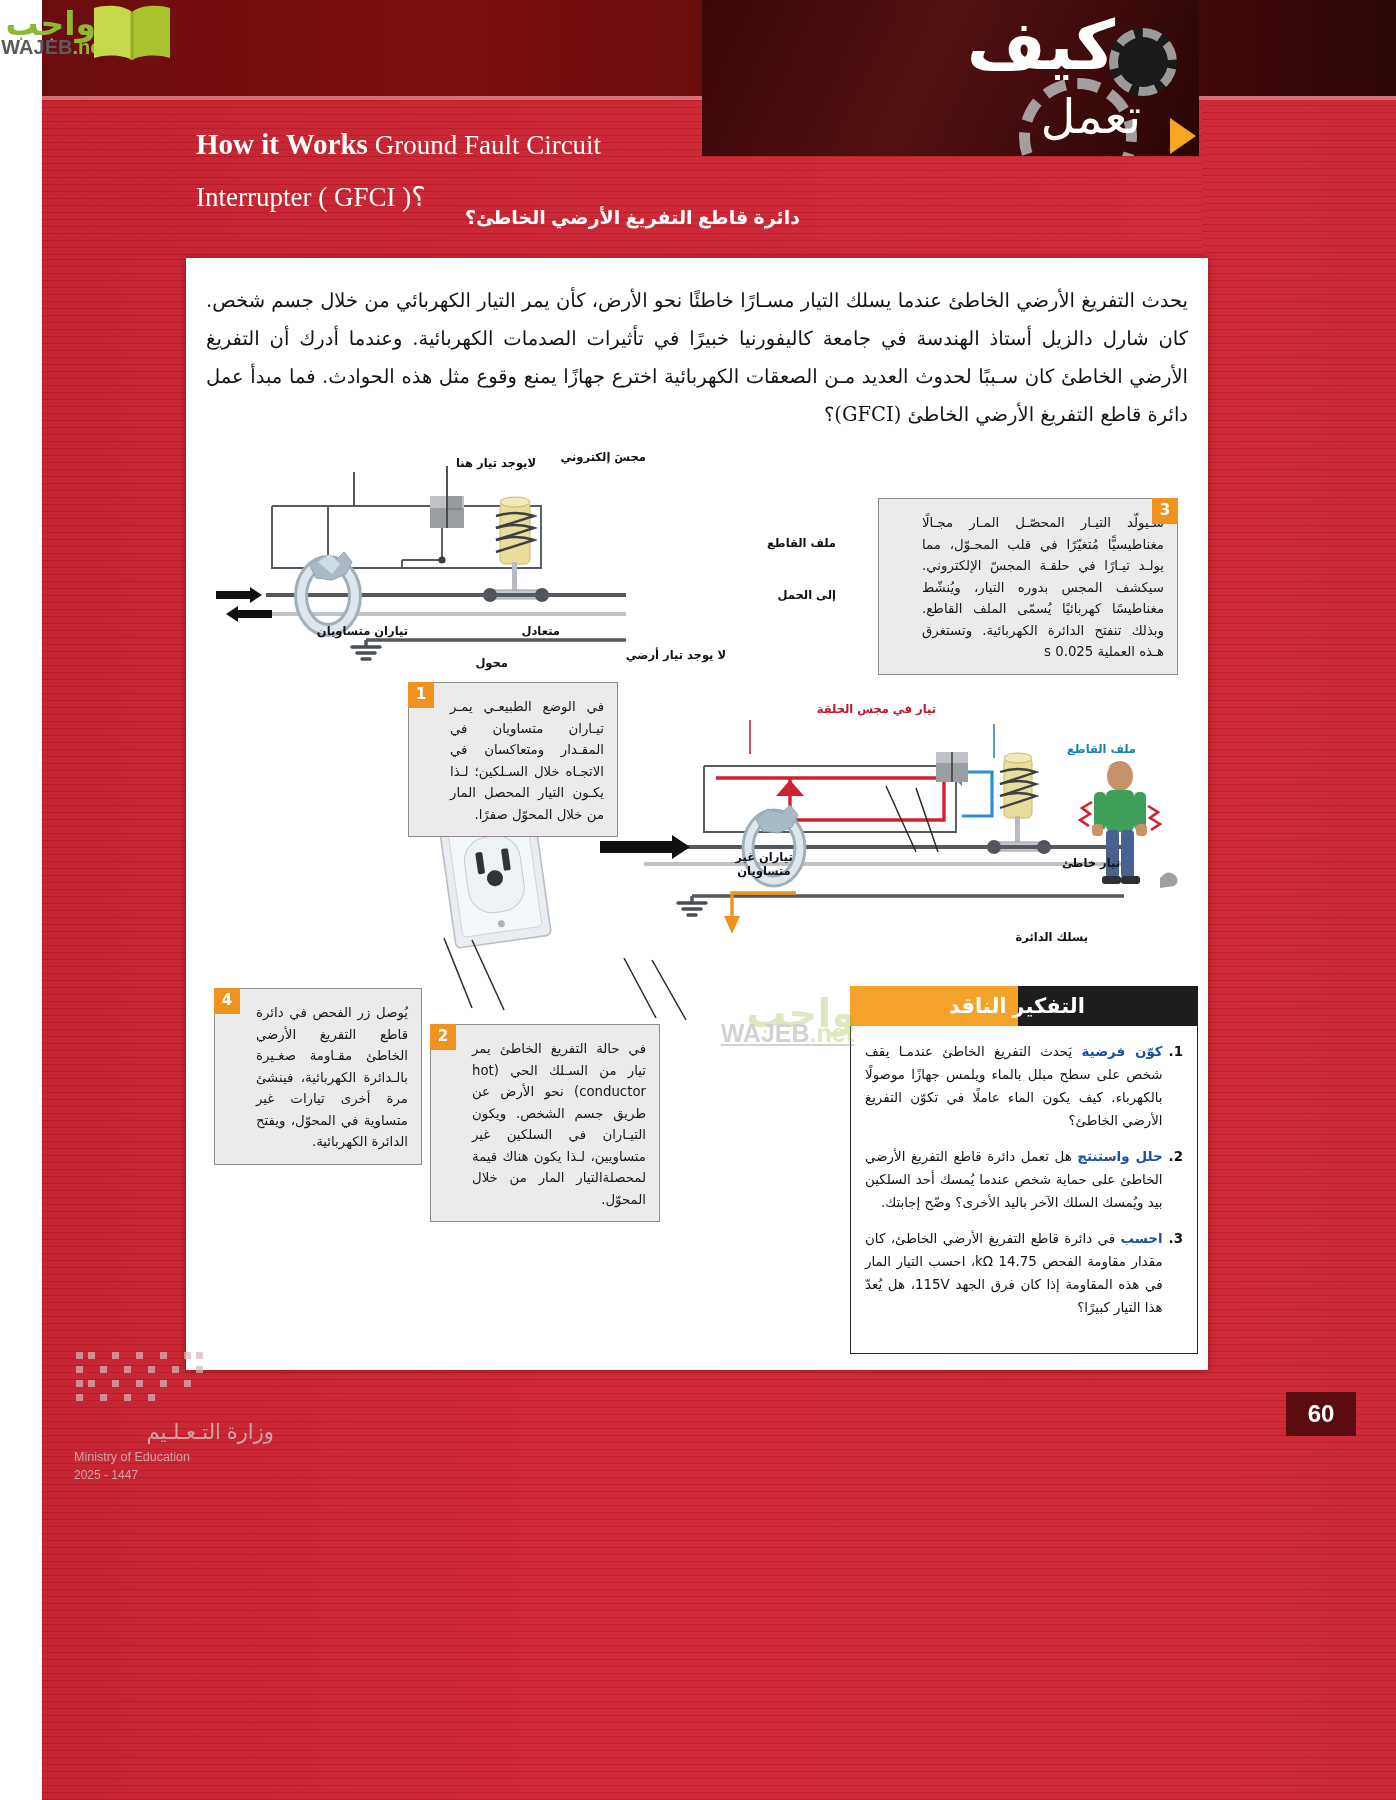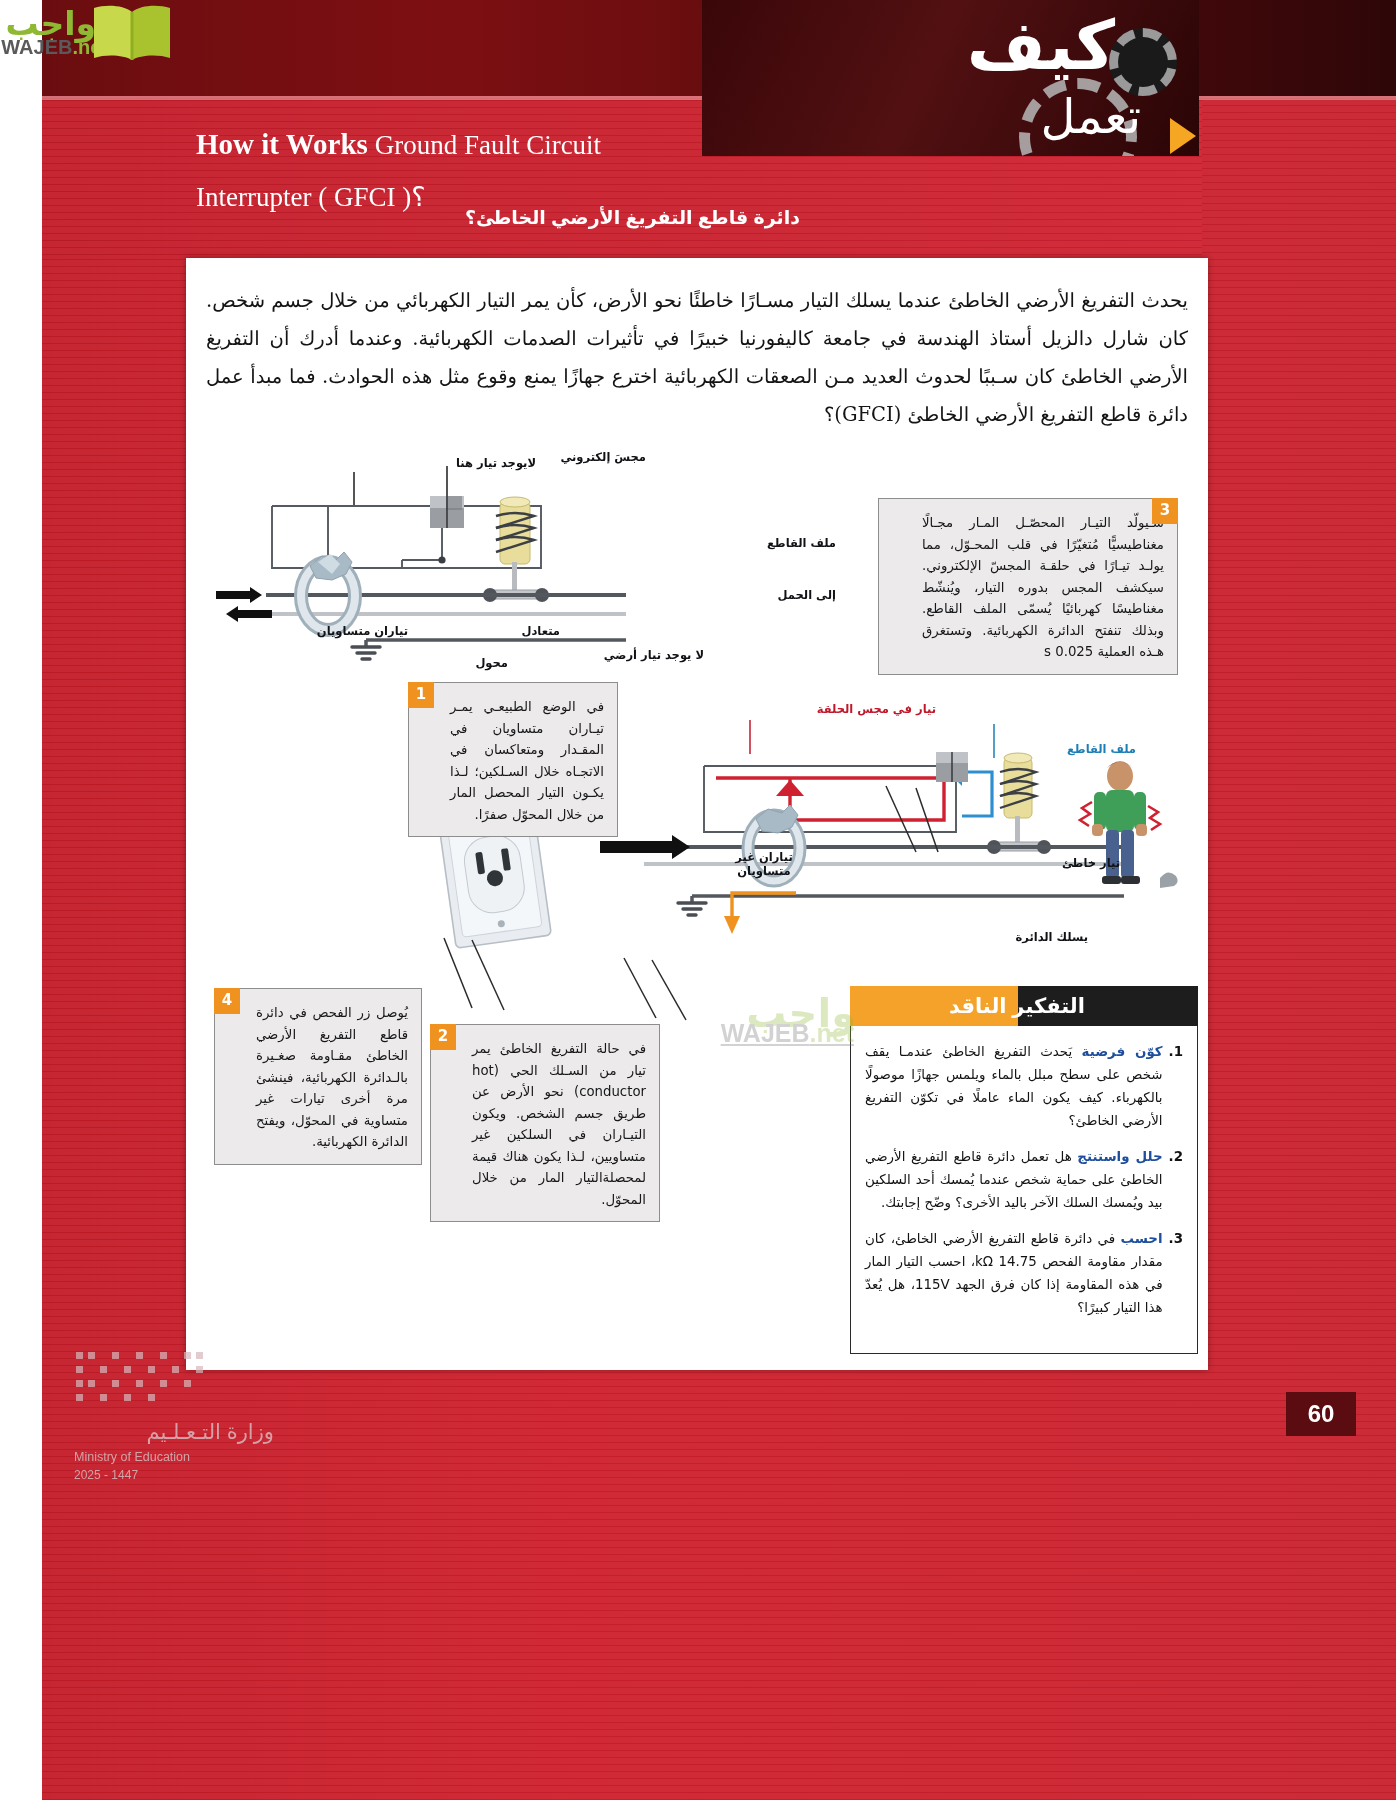--- a/index.html
+++ b/index.html
@@ -340,21 +340,21 @@
       </g>
     </svg>
 
     <div class="dlabel" style="right:672px; top:198px;">لايوجد تيار هنا</div>
     <div class="dlabel" style="right:562px; top:192px;">مجسَ إلكتروني</div>
     <div class="dlabel" style="right:372px; top:278px;">ملف القاطع</div>
     <div class="dlabel" style="right:372px; top:330px;">إلى الحمل</div>
     <div class="dlabel" style="right:800px; top:366px;">تياران متساويان</div>
     <div class="dlabel" style="right:648px; top:366px;">متعادل</div>
     <div class="dlabel" style="right:700px; top:398px;">محول</div>
-    <div class="dlabel" style="right:504px; top:390px;margin-left:40px;">لا يوجد تيار أرضي</div>
+    <div class="dlabel" style="right:482px; top:390px;margin-left:40px;">لا يوجد تيار أرضي</div>
 
     <svg class="diagram" style="left:228px; top:470px; width:160px; height:230px;" viewBox="0 0 160 230">
       <g transform="rotate(-8 80 115)">
         <rect x="28" y="14" width="96" height="200" rx="5" fill="#e9edf1" stroke="#b7bfc6" stroke-width="1.6"></rect>
         <rect x="36" y="24" width="80" height="180" rx="4" fill="#f4f7fa" stroke="#cdd5db"></rect>
 
         <rect x="56" y="58" width="40" height="15" rx="2" fill="#d2342e" stroke="#9b211d"></rect>
         <rect x="56" y="80" width="40" height="13" rx="2" fill="#cfd6dc" stroke="#a9b2ba"></rect>
 
         <rect x="48" y="108" width="56" height="76" rx="24" fill="#eef2f5" stroke="#c2cad1"></rect>

